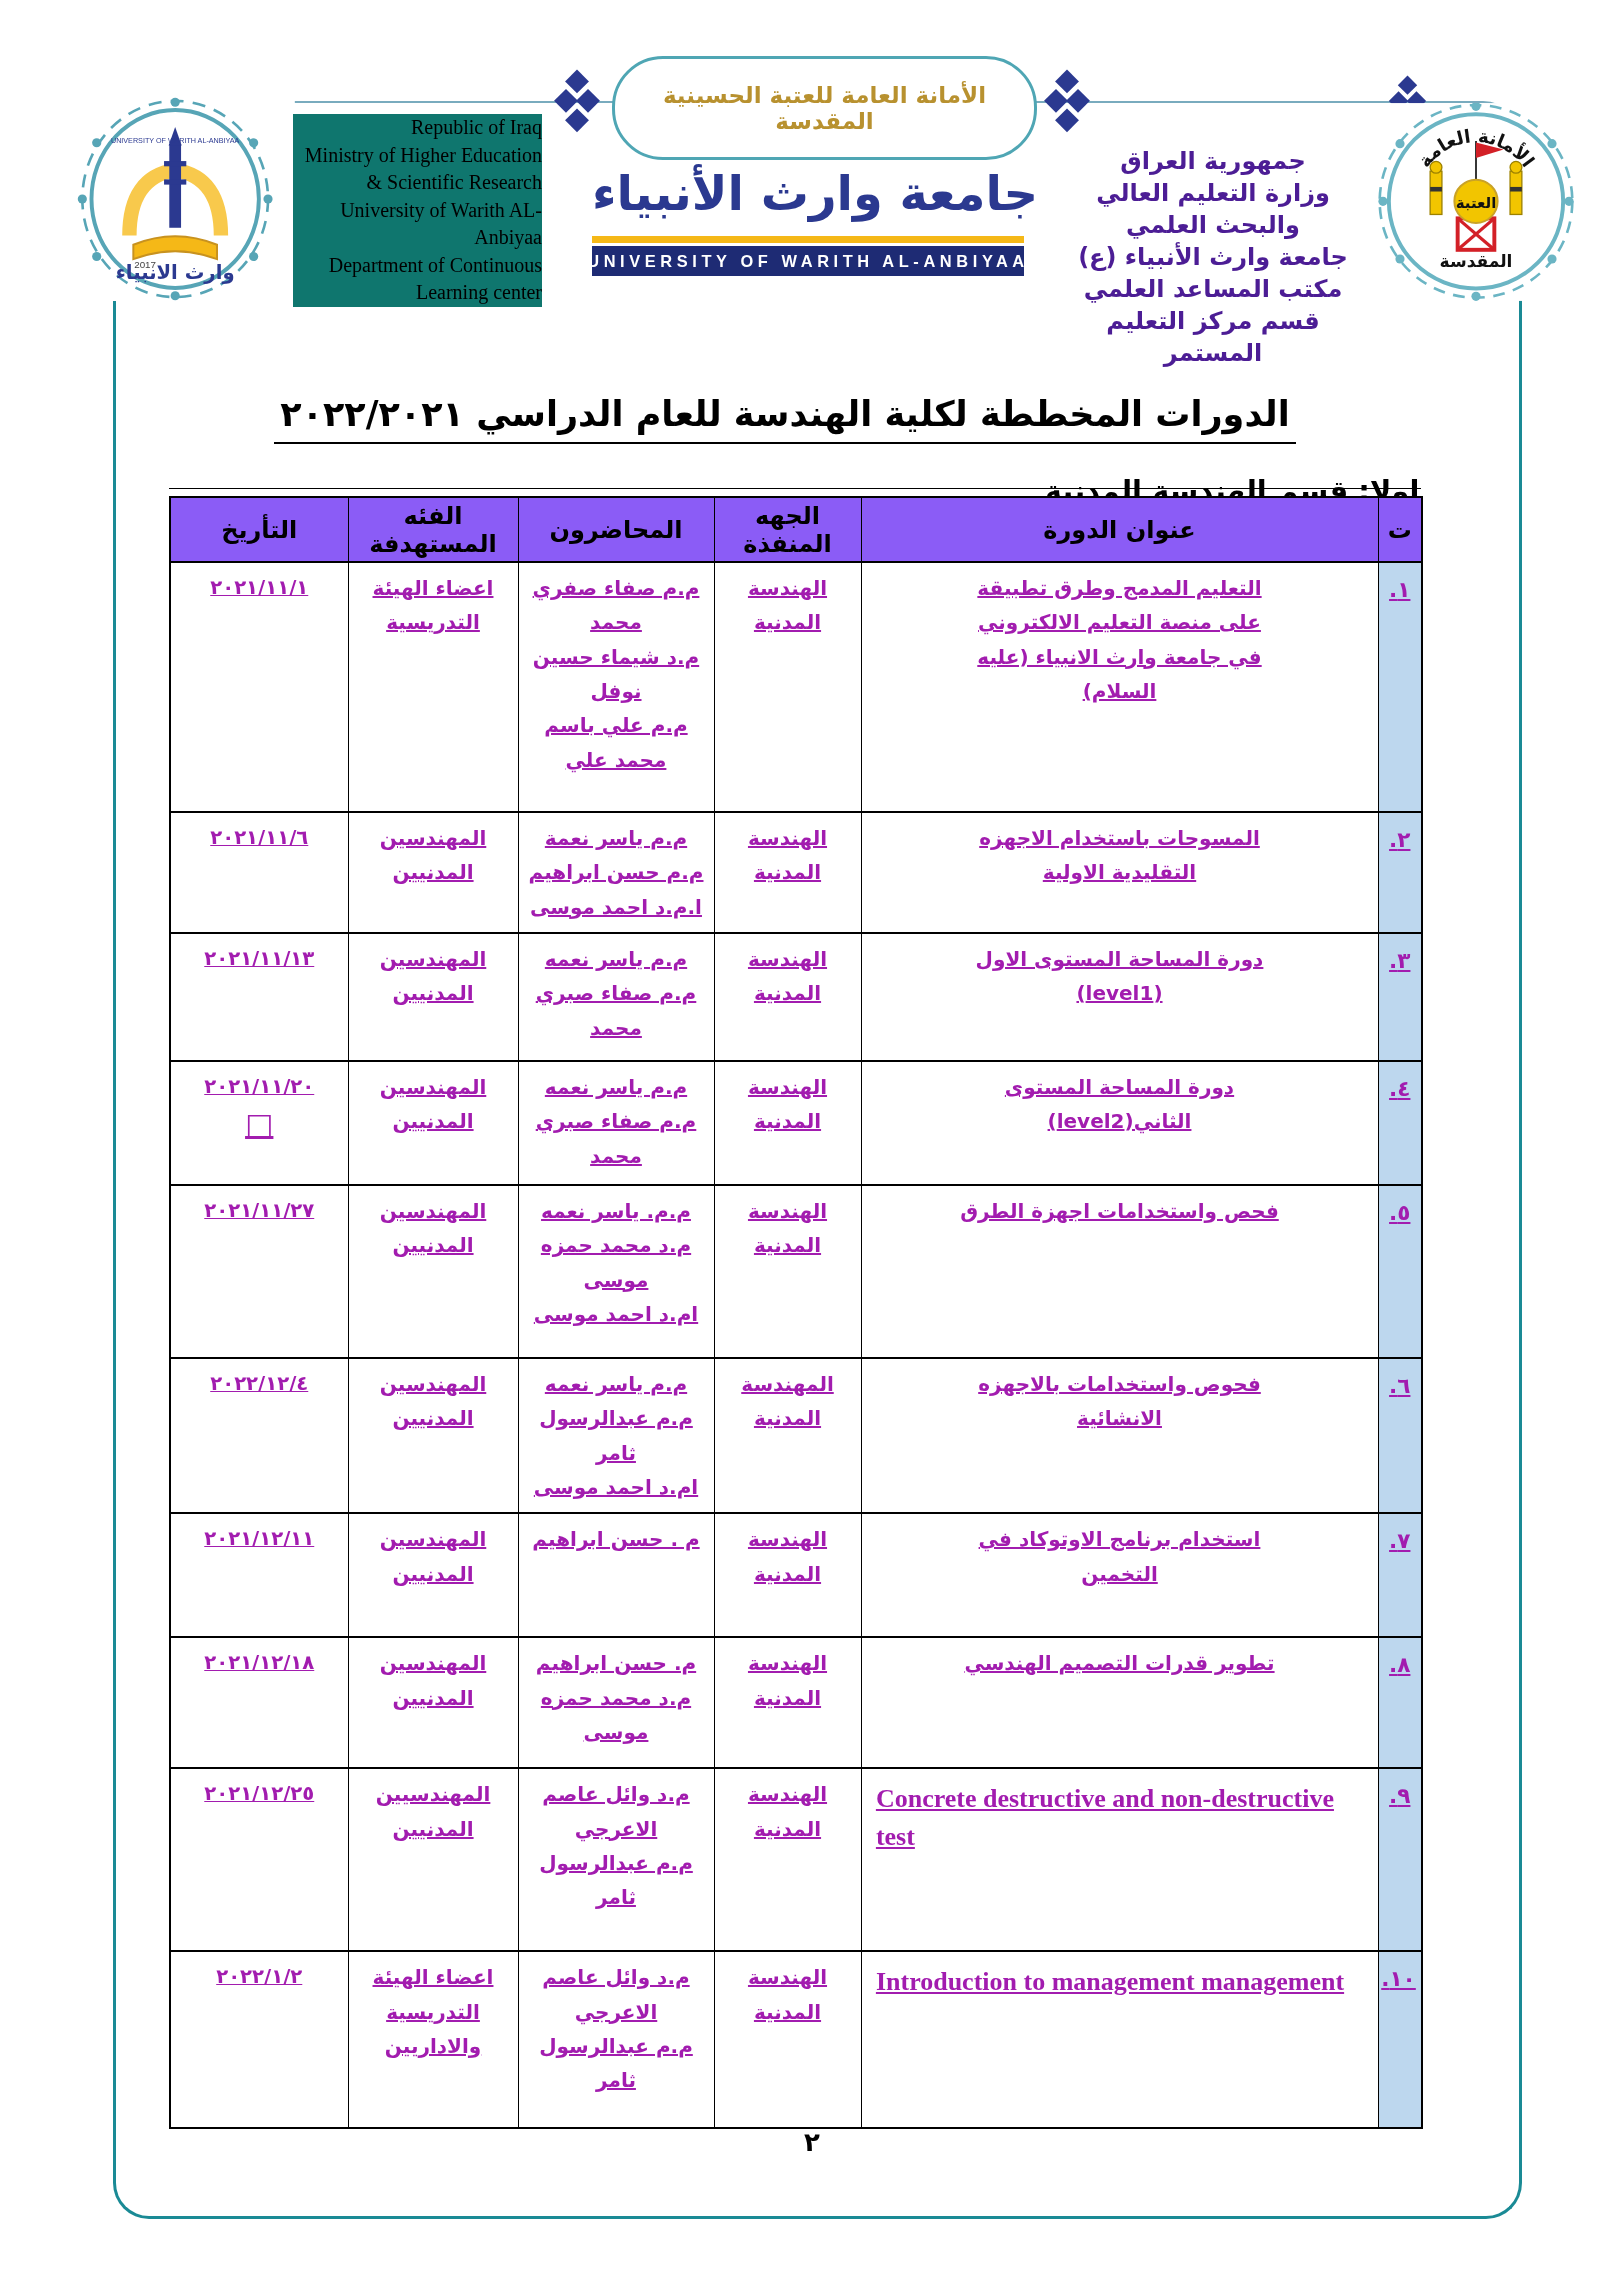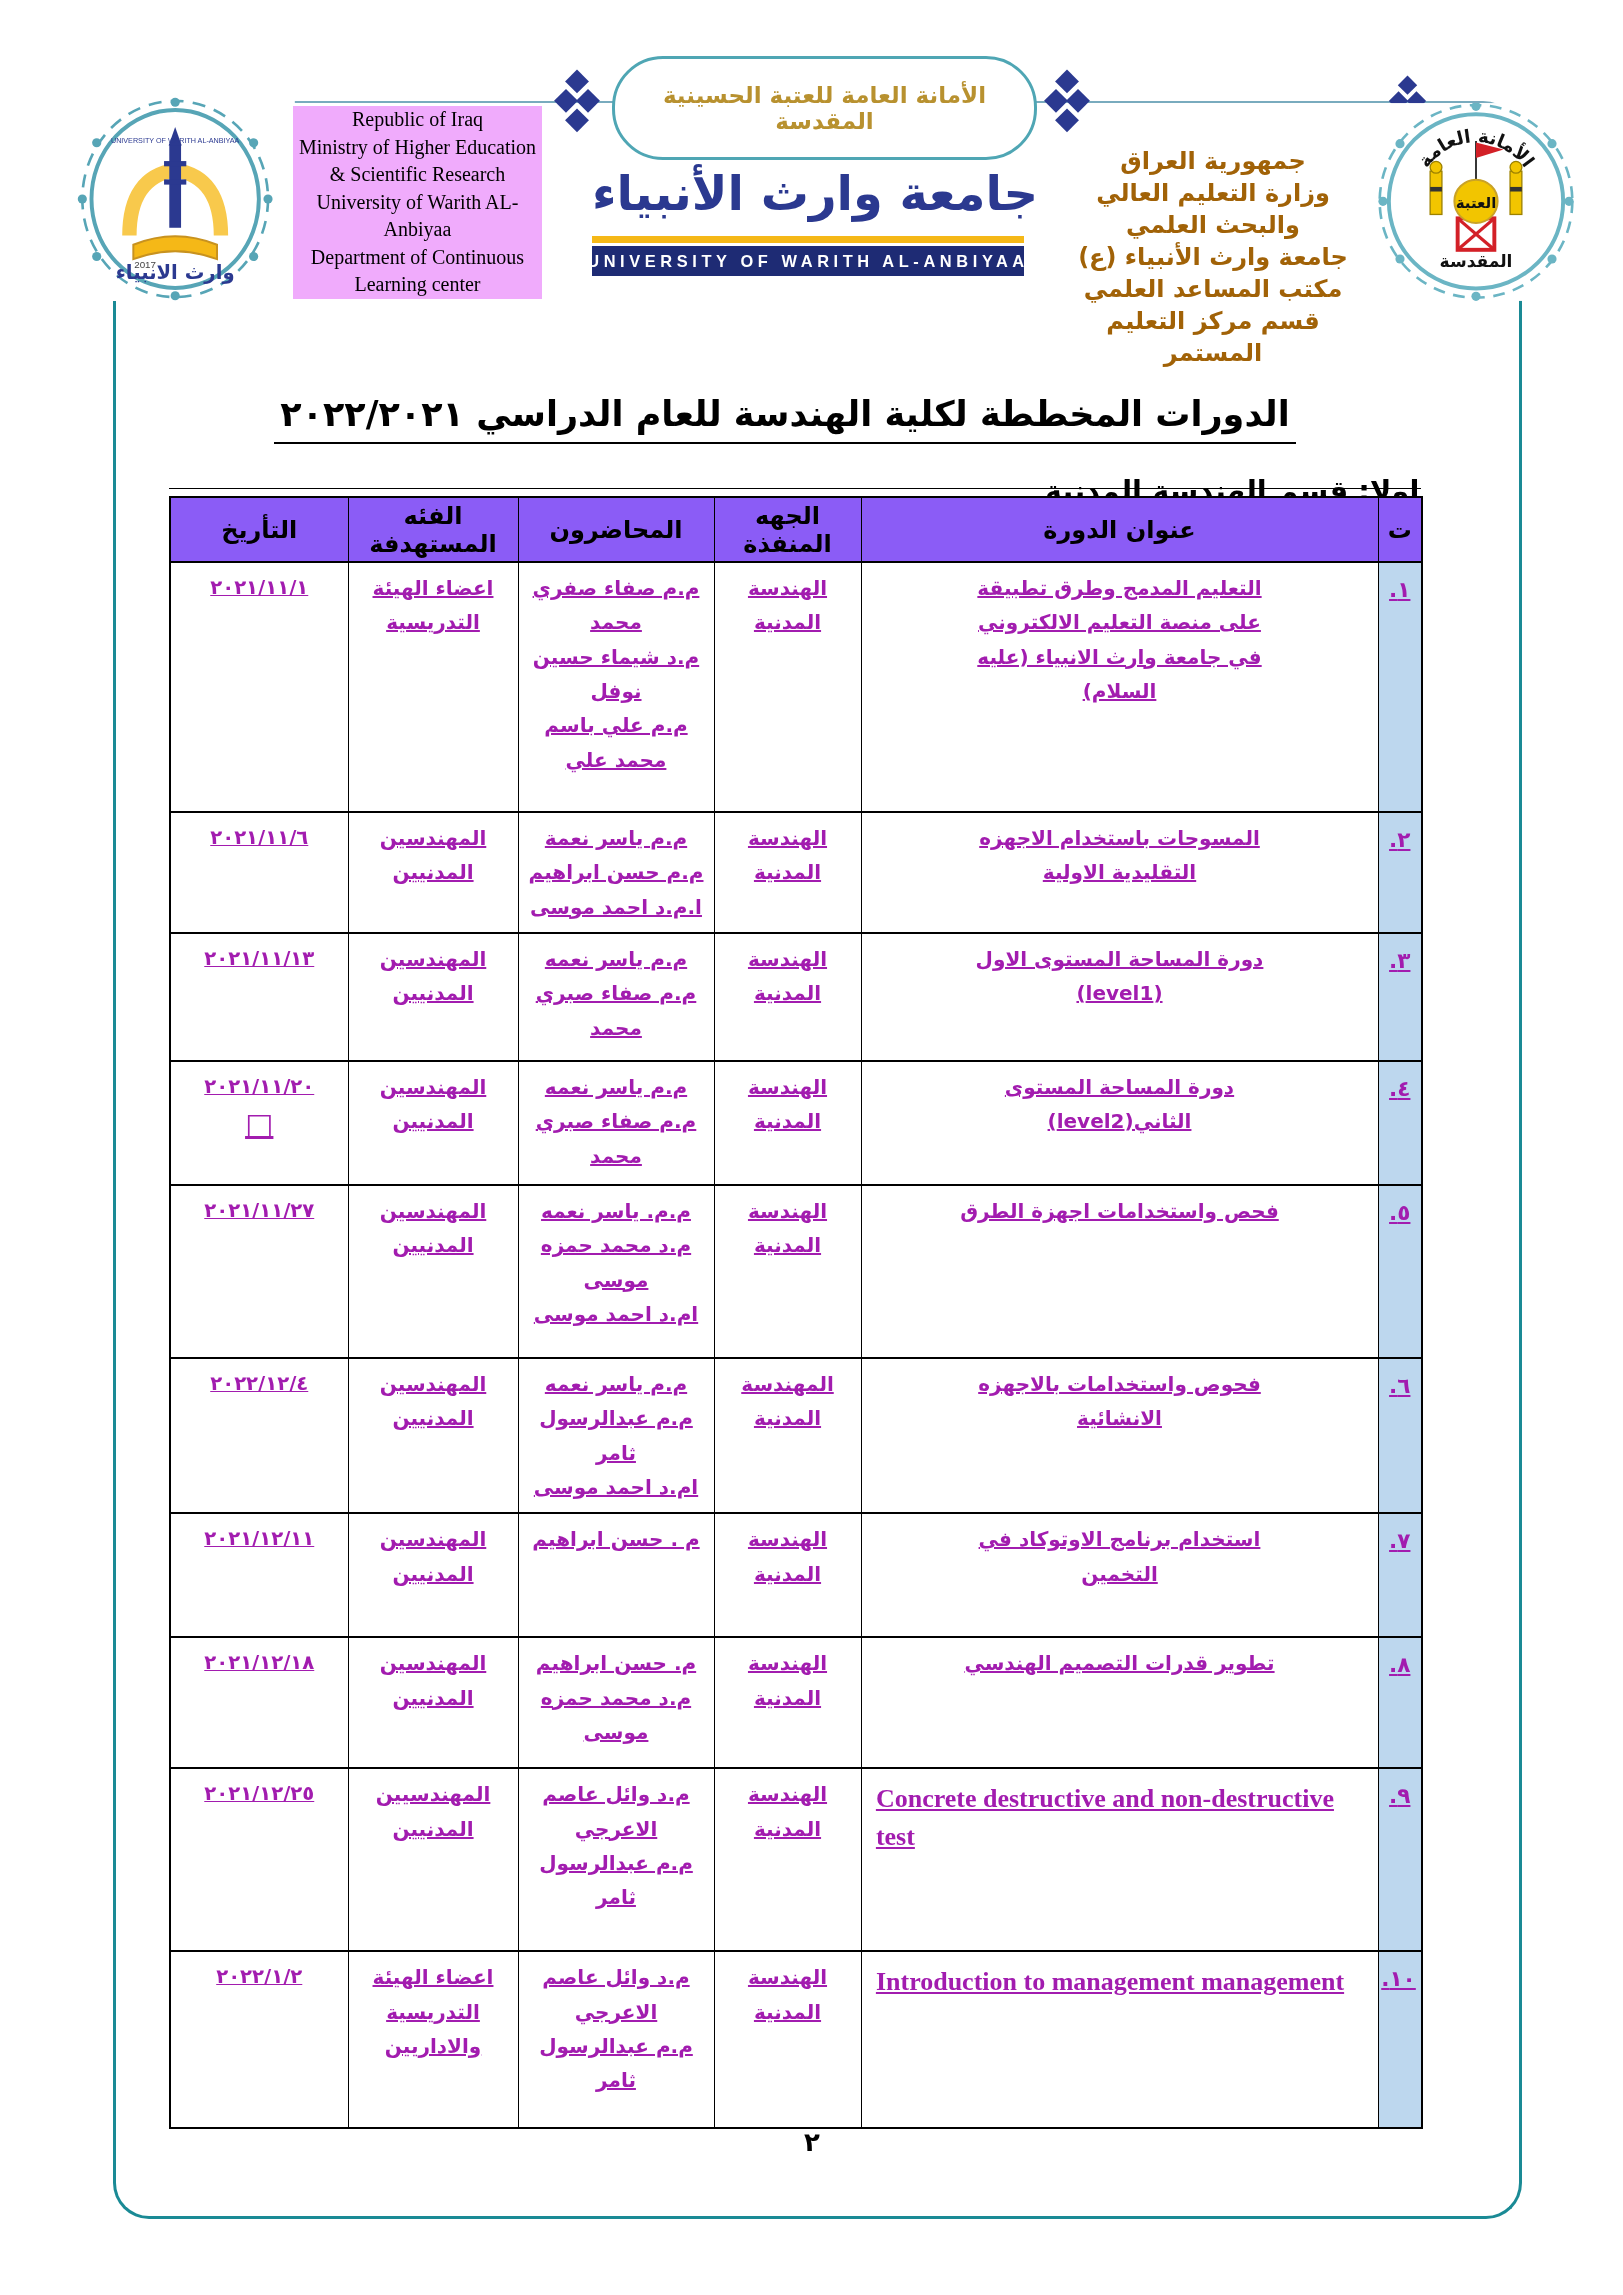--- a/index.html
+++ b/index.html
@@ -8,36 +8,36 @@
 
   
   .frame{position:absolute;left:113px;top:101px;width:1403px;height:2113px;
          border-top:2.6px solid #79ABBE;
          border-left:3.3px solid #1A8A95;border-right:3.3px solid #1A8A95;
          border-bottom:3.9px solid #1A8A95;
          border-radius:39px 39px 36px 36px;}
 
   
   .left-emblem{position:absolute;left:56px;top:97px;}
-  .left-text{position:absolute;left:293px;top:106px;width:249px;
+  .left-text{position:absolute;left:293px;top:114px;width:249px;
              font-family:"Liberation Serif",serif;font-size:20px;line-height:27.5px;
-             text-align:center;color:#000;background:#f0abfc;}
+             text-align:right;color:#000;background:#0f766e;}
   .banner{position:absolute;left:612px;top:56px;width:419px;height:98px;
           background:#fff;border:3.3px solid #4FA6B4;border-radius:51px;
           display:flex;align-items:center;justify-content:center;}
   .banner-text{color:#B8912F;font-weight:bold;font-size:23px;padding:0 17px;text-align:center;}
   .knot{position:absolute;top:65px;}
   .uni-logo{position:absolute;left:592px;top:156px;width:432px;text-align:center;}
   .uni-logo-ar{color:#2B3990;font-weight:bold;font-size:48px;line-height:1.55;white-space:nowrap;}
   .uni-logo-stripe{height:7.9px;background:#F5B817;margin-top:5.2px;}
   .uni-logo-bar{height:30px;background:#1E2B74;margin-top:2.6px;display:flex;align-items:center;justify-content:center;}
   .uni-logo-en{color:#fff;font-family:"Liberation Sans",sans-serif;font-weight:bold;
                font-size:16.4px;letter-spacing:4.6px;white-space:nowrap;}
   .right-text{position:absolute;left:1066px;top:145px;width:294px;
-              font-size:24px;font-weight:bold;line-height:32px;text-align:center;direction:rtl;color:#a16207;}
+              font-size:24px;font-weight:bold;line-height:32px;text-align:center;direction:rtl;color:#4c1d95;}
   .right-logo{position:absolute;left:1362px;top:103px;}
 
   
   .title{position:absolute;left:170px;top:394px;width:1230px;text-align:center;direction:rtl;}
   .title-inner{display:inline-block;font-size:35px;font-weight:bold;color:#000;
                border-bottom:2px solid #000;padding:0 6.5px 7.9px;}
   .subtitle{position:absolute;right:202px;top:450px;direction:rtl;}
   .subtitle-inner{display:inline-block;font-size:29px;font-weight:bold;color:#000;
                   border-bottom:2px solid #000;padding:0 2.6px 3.9px;margin-top:24px;}
   .pre-line{position:absolute;left:169px;top:488px;width:1252px;height:1.3px;background:#000;}

